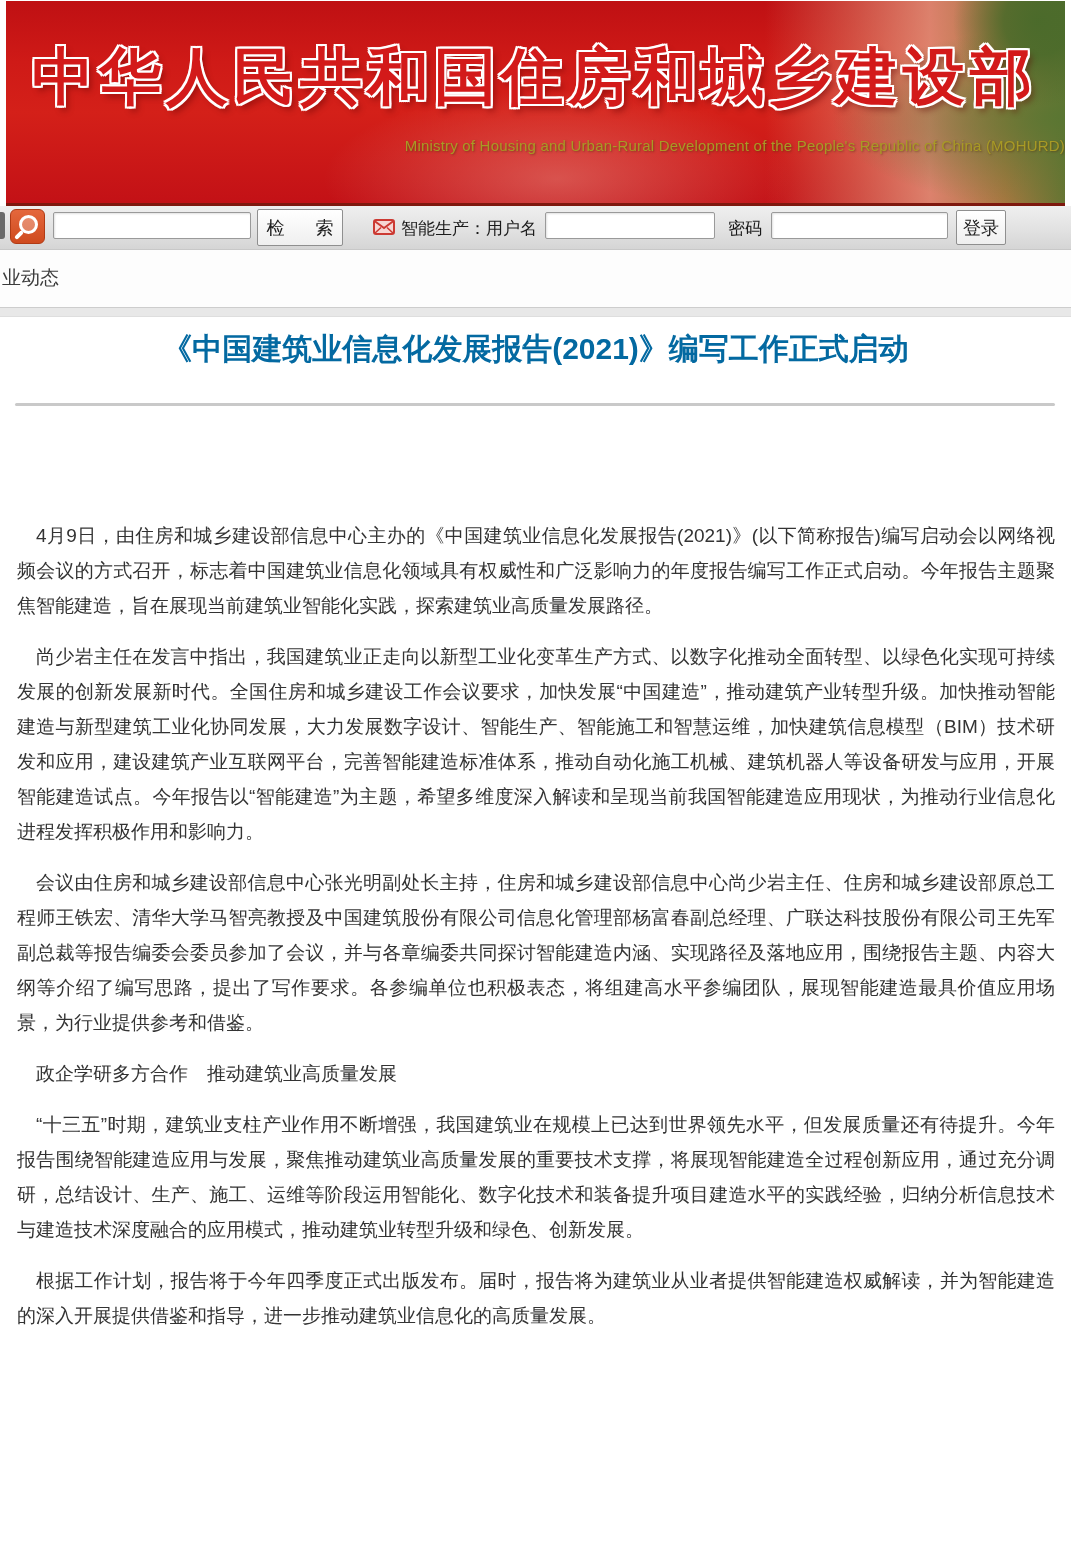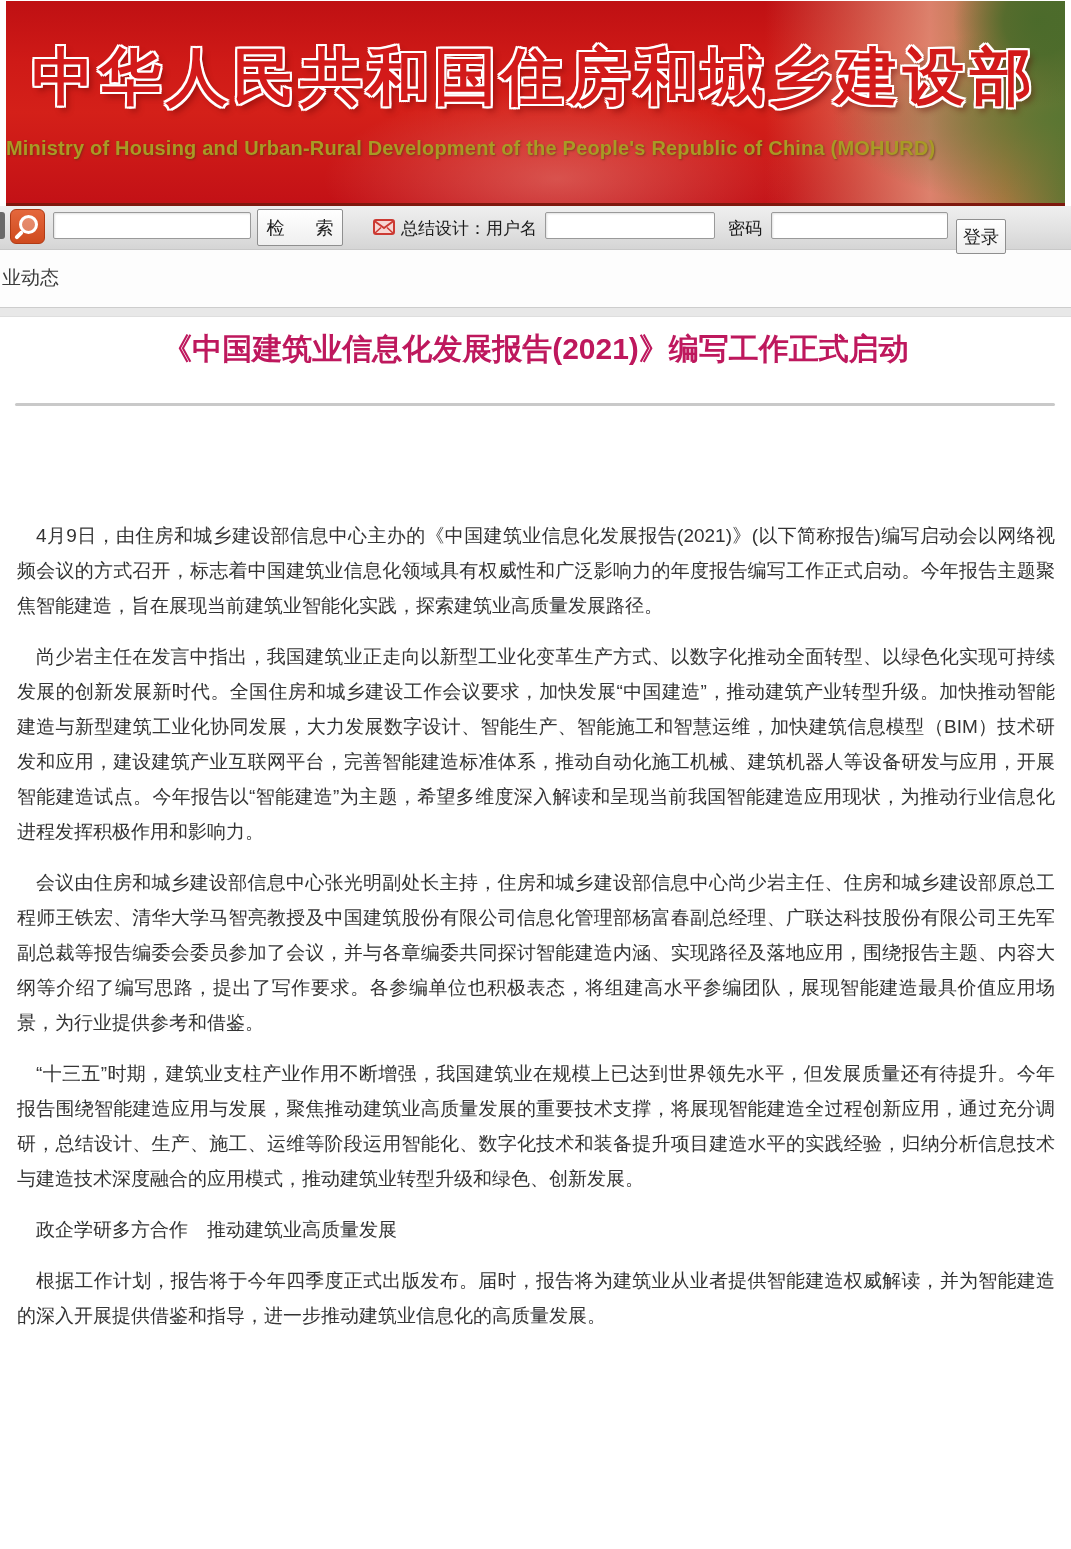--- a/index.html
+++ b/index.html
@@ -28,22 +28,22 @@
   }
   .banner-title {
     position:absolute; left:26px; top:34px; white-space:nowrap;
     font-size:62px; font-weight:bold; letter-spacing:5px; color:#d31a1a;
     text-shadow:
       -2px -2px 0 #fff, 2px -2px 0 #fff, -2px 2px 0 #fff, 2px 2px 0 #fff,
       0 -2px 0 #fff, 0 2px 0 #fff, -2px 0 0 #fff, 2px 0 0 #fff,
       4px 5px 6px rgba(90,0,0,0.45);
   }
   .banner-subtitle {
-    position:absolute; left:0; right:0; top:136px; text-align:left;
-    font-size:20px; font-weight:bold; color:#a89a25; letter-spacing:0.2px;
+    position:absolute; left:0; right:0; top:136px; text-align:right;
+    font-size:15px; font-weight:normal; color:#a89a25; letter-spacing:0.2px;
     text-shadow:1px 1px 2px rgba(80,50,20,0.55);
   }
   
   .toolbar {
     position:relative; height:43px;
     background:linear-gradient(180deg,#efefef 0%,#e2e2e2 55%,#d5d5d5 100%);
     border-bottom:1px solid #c8c8c8;
   }
   .edge-sliver {
     position:absolute; left:0; top:6px; width:5px; height:27px;
@@ -67,34 +67,34 @@
   .input-user   { left:545px; width:170px; }
   .input-pass   { left:771px; width:177px; }
   .tb-btn {
     position:absolute; box-sizing:border-box; cursor:pointer;
     background:linear-gradient(180deg,#ffffff,#efefef);
     border:1px solid #8f8f8f; border-radius:2px;
     font-size:18px; color:#1d1d1d; text-align:center;
     font-family:"Liberation Sans","DejaVu Sans",sans-serif;
   }
   .btn-search { left:257px; top:3px; width:86px; height:37px; word-spacing:26px; line-height:35px; }
-  .btn-login  { left:956px; top:4px; width:50px; height:35px; line-height:33px;margin-top:9px; }
+  .btn-login  { left:956px; top:4px; width:50px; height:35px; line-height:33px; }
   .mail-icon { position:absolute; left:373px; top:13px; width:22px; height:16px; }
   .tb-label { position:absolute; top:11px; font-size:17px; color:#1a1a1a; white-space:nowrap; }
   .lbl-mail { left:401px; }
   .lbl-pass { left:728px; }
   
   .breadcrumb-row { height:57px; background:#fdfdfd; }
   .breadcrumb { display:inline-block; padding:15px 0 0 2px; font-size:19px; color:#3c3c3c; cursor:pointer; }
   .gray-band { height:8px; background:#e8e8e8; border-top:1px solid #cdcdcd; border-bottom:1px solid #dedede; }
   
   .article-title1 { margin:28px 16px 0; text-align:center; font-size:29px; line-height:1.2;
     font-weight:bold; color:#101010; }
   .article-title2 { margin:14px 16px 0; text-align:center; font-size:30px; line-height:1.2;
-    font-weight:bold; color:#be185d; }
+    font-weight:bold; color:#0369a1; }
   .divider { height:3px; margin:36px 16px 0 15px; background:#c9c9c9; border-radius:2px; }
   .article-body {
     margin-top:112px; padding:0 16px 0 17px;
     font-size:19px; line-height:35px; color:#333333;
     text-align:justify; text-justify:inter-ideograph;
   }
   .article-body p { margin:16px 0 13px; text-indent:19px; }
 </style>
 </head>
 <body>
@@ -119,21 +119,21 @@
     <input class="tb-input input-search" type="text" value="" style="">
 
     <button class="tb-btn btn-search">检 索</button>
 
     <svg class="mail-icon" viewBox="0 0 22 16">
       <rect x="1" y="1" width="20" height="14" rx="2" fill="#f6d7d4" stroke="#cc3a33" stroke-width="2"></rect>
       <path d="M1.5 2 L11 9 L20.5 2" fill="none" stroke="#cc3a33" stroke-width="2"></path>
       <path d="M1.5 14.5 L8 8.5 M20.5 14.5 L14 8.5" fill="none" stroke="#cc3a33" stroke-width="1.6"></path>
     </svg>
 
-    <span class="tb-label lbl-mail"><span>总结设计：</span><span>用户名</span></span>
+    <span class="tb-label lbl-mail"><span>智能生产：</span><span>用户名</span></span>
 
     <input class="tb-input input-user" type="text" value="" style="">
 
     <span class="tb-label lbl-pass">密码</span>
 
     <input class="tb-input input-pass" type="password" value="" style="">
 
     <button class="tb-btn btn-login">登录</button>
   </div>
 
@@ -143,19 +143,19 @@
 
   <div class="gray-band"></div>
 
   <div class="article">
     <div class="article-title2">《中国建筑业信息化发展报告(2021)》编写工作正式启动</div>
     <div class="divider"></div>
     <div class="article-body">
         <p>4月9日，由住房和城乡建设部信息中心主办的《中国建筑业信息化发展报告(2021)》(以下简称报告)编写启动会以网络视频会议的方式召开，标志着中国建筑业信息化领域具有权威性和广泛影响力的年度报告编写工作正式启动。今年报告主题聚焦智能建造，旨在展现当前建筑业智能化实践，探索建筑业高质量发展路径。</p>
         <p>尚少岩主任在发言中指出，我国建筑业正走向以新型工业化变革生产方式、以数字化推动全面转型、以绿色化实现可持续发展的创新发展新时代。全国住房和城乡建设工作会议要求，加快发展“中国建造”，推动建筑产业转型升级。加快推动智能建造与新型建筑工业化协同发展，大力发展数字设计、智能生产、智能施工和智慧运维，加快建筑信息模型（BIM）技术研发和应用，建设建筑产业互联网平台，完善智能建造标准体系，推动自动化施工机械、建筑机器人等设备研发与应用，开展智能建造试点。今年报告以“智能建造”为主题，希望多维度深入解读和呈现当前我国智能建造应用现状，为推动行业信息化进程发挥积极作用和影响力。</p>
         <p>会议由住房和城乡建设部信息中心张光明副处长主持，住房和城乡建设部信息中心尚少岩主任、住房和城乡建设部原总工程师王铁宏、清华大学马智亮教授及中国建筑股份有限公司信息化管理部杨富春副总经理、广联达科技股份有限公司王先军副总裁等报告编委会委员参加了会议，并与各章编委共同探讨智能建造内涵、实现路径及落地应用，围绕报告主题、内容大纲等介绍了编写思路，提出了写作要求。各参编单位也积极表态，将组建高水平参编团队，展现智能建造最具价值应用场景，为行业提供参考和借鉴。</p>
+        <p>政企学研多方合作　推动建筑业高质量发展</p>
         <p>“十三五”时期，建筑业支柱产业作用不断增强，我国建筑业在规模上已达到世界领先水平，但发展质量还有待提升。今年报告围绕智能建造应用与发展，聚焦推动建筑业高质量发展的重要技术支撑，将展现智能建造全过程创新应用，通过充分调研，总结设计、生产、施工、运维等阶段运用智能化、数字化技术和装备提升项目建造水平的实践经验，归纳分析信息技术与建造技术深度融合的应用模式，推动建筑业转型升级和绿色、创新发展。</p>
-        <p>政企学研多方合作　推动建筑业高质量发展</p>
         <p>根据工作计划，报告将于今年四季度正式出版发布。届时，报告将为建筑业从业者提供智能建造权威解读，并为智能建造的深入开展提供借鉴和指导，进一步推动建筑业信息化的高质量发展。</p>
       </div>
   </div>
 
 </div>
 
 </body></html>

